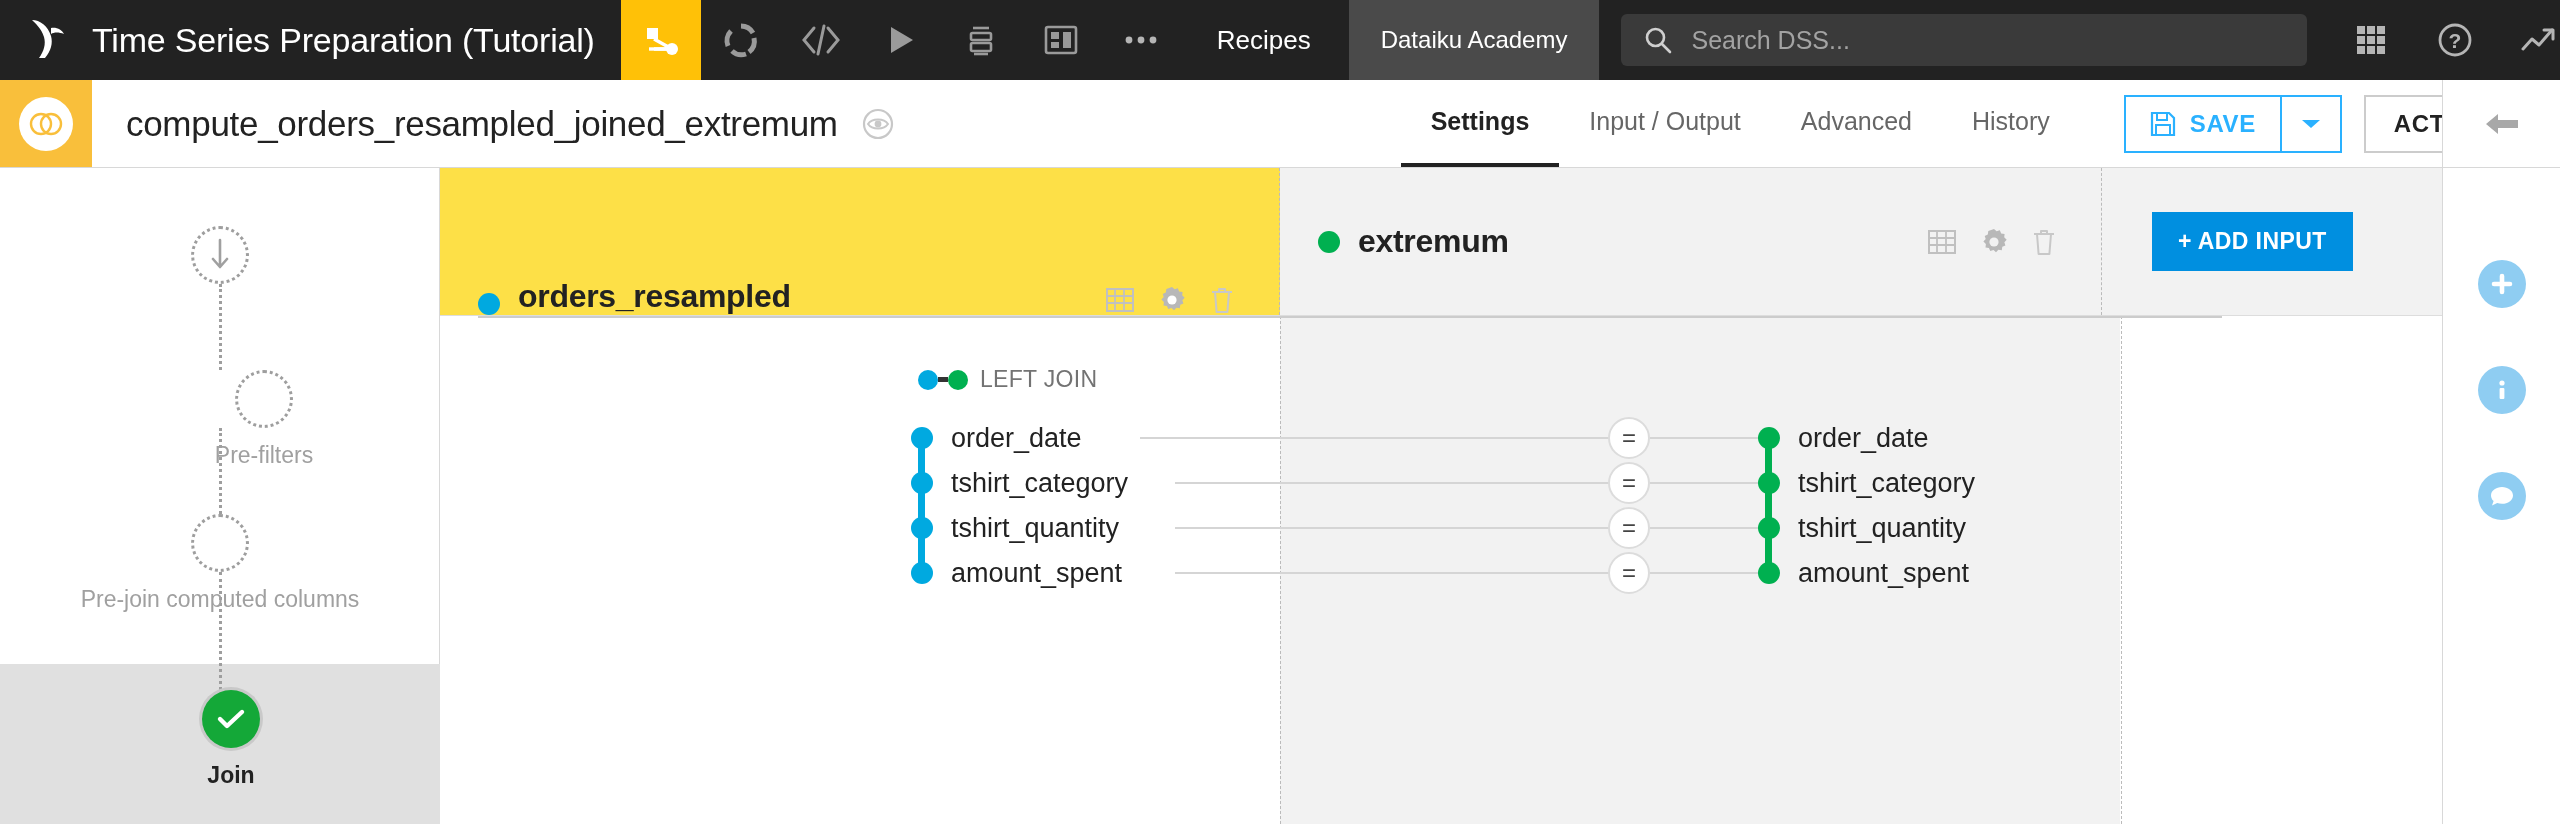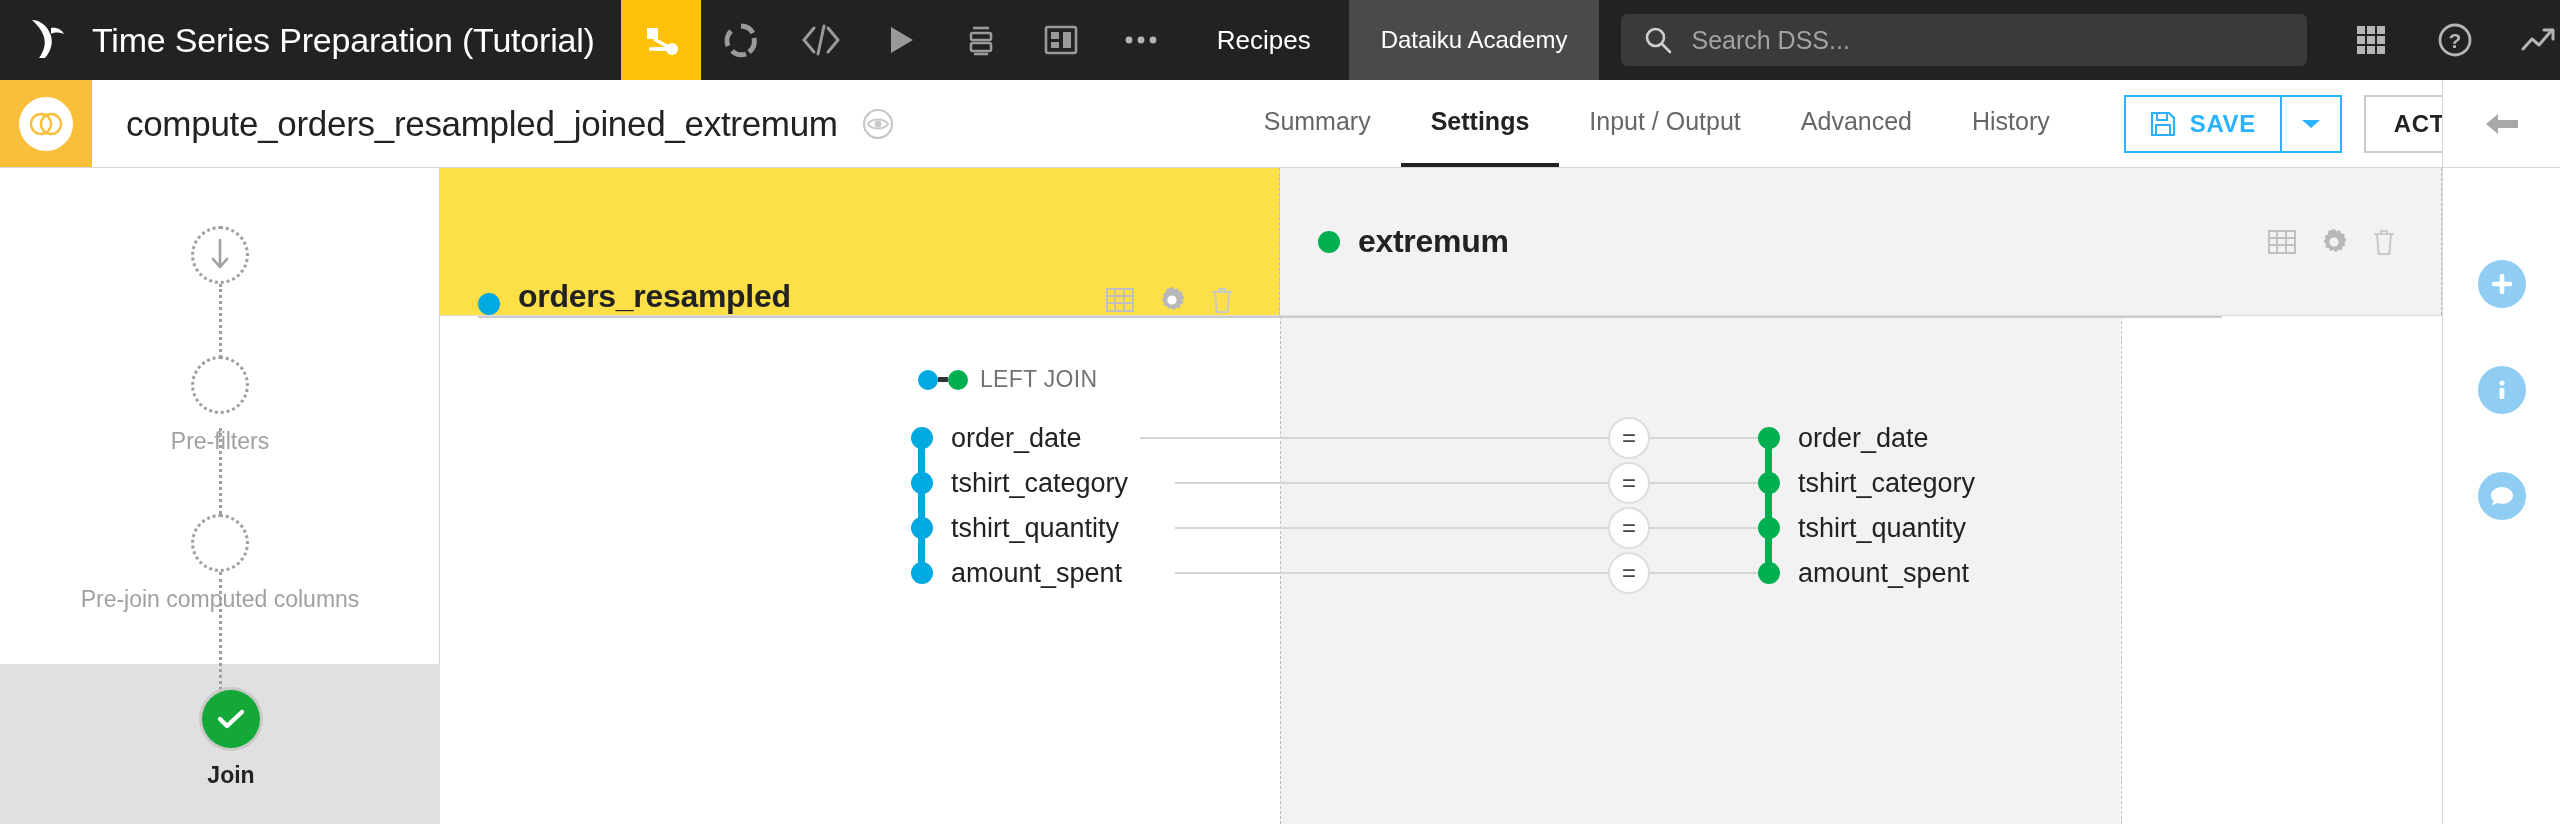--- a/index.html
+++ b/index.html
@@ -565,21 +565,20 @@
         <circle cx="18" cy="18" r="14" stroke="#c8c8c8" stroke-width="2.2" fill="none"></circle>
         <path d="M8 18 C12 12 24 12 28 18 C24 24 12 24 8 18 Z" stroke="#c8c8c8" stroke-width="2" fill="none"></path>
         <circle cx="18" cy="18" r="3.4" fill="#c8c8c8"></circle>
       </svg>
     </span>
   </div>
 
   <div class="sub-spacer"></div>
 
   <div class="tabs">
-    <div class="tab">Summary</div>
     <div class="tab active">Settings</div>
     <div class="tab">Input / Output</div>
     <div class="tab">Advanced</div>
     <div class="tab">History</div>
   </div>
 
   <div class="action-zone">
     <div class="save-group">
       <div class="save-btn">
         <span style="display:flex;">
@@ -618,21 +617,21 @@
     <div class="connector" style="top:404px; height:118px;"></div>
 
     <div class="step-node" style="top:58px;">
       <div class="node-circle">
         <svg width="22" height="34" viewBox="0 0 22 34">
           <path d="M11 2 L11 28 M4 21 L11 29 L18 21" stroke="#a0a0a0" stroke-width="2.6" fill="none" stroke-linecap="round" stroke-linejoin="round"></path>
         </svg>
       </div>
     </div>
 
-    <div class="step-node" style="top:188px;">
+    <div class="step-node" style="top:202px;margin-left:44px;">
       <div class="node-circle"></div>
       <div class="node-label">Pre-filters</div>
     </div>
 
     <div class="step-node" style="top:346px;">
       <div class="node-circle"></div>
       <div class="node-label">Pre-join computed columns</div>
     </div>
 
     <div class="step-node" style="top:522px;padding-left:22px;">
@@ -690,20 +689,23 @@
             </svg>
           </span>
           <span class="ds-tool">
             <svg width="26" height="30" viewBox="0 0 26 30">
               <path d="M3 7 h20 M10 7 V4 h6 v3 M6 7 l1.6 20 h10.8 L20 7" stroke="#c8c8c8" stroke-width="2" fill="none" stroke-linejoin="round"></path>
             </svg>
           </span>
         </span>
       </div>
 
+      <div class="ds-col-add">
+        <button class="add-input-btn">+ ADD INPUT</button>
+      </div>
     </div>
 
     <div class="join-region">
       <div class="right-shade"></div>
       <div class="far-shade"></div>
       <div class="col-divider" style="left:840px;"></div>
       <div class="col-divider" style="left:1681px;"></div>
       <div class="top-rule"></div>
 
       <div class="jointype-row">

